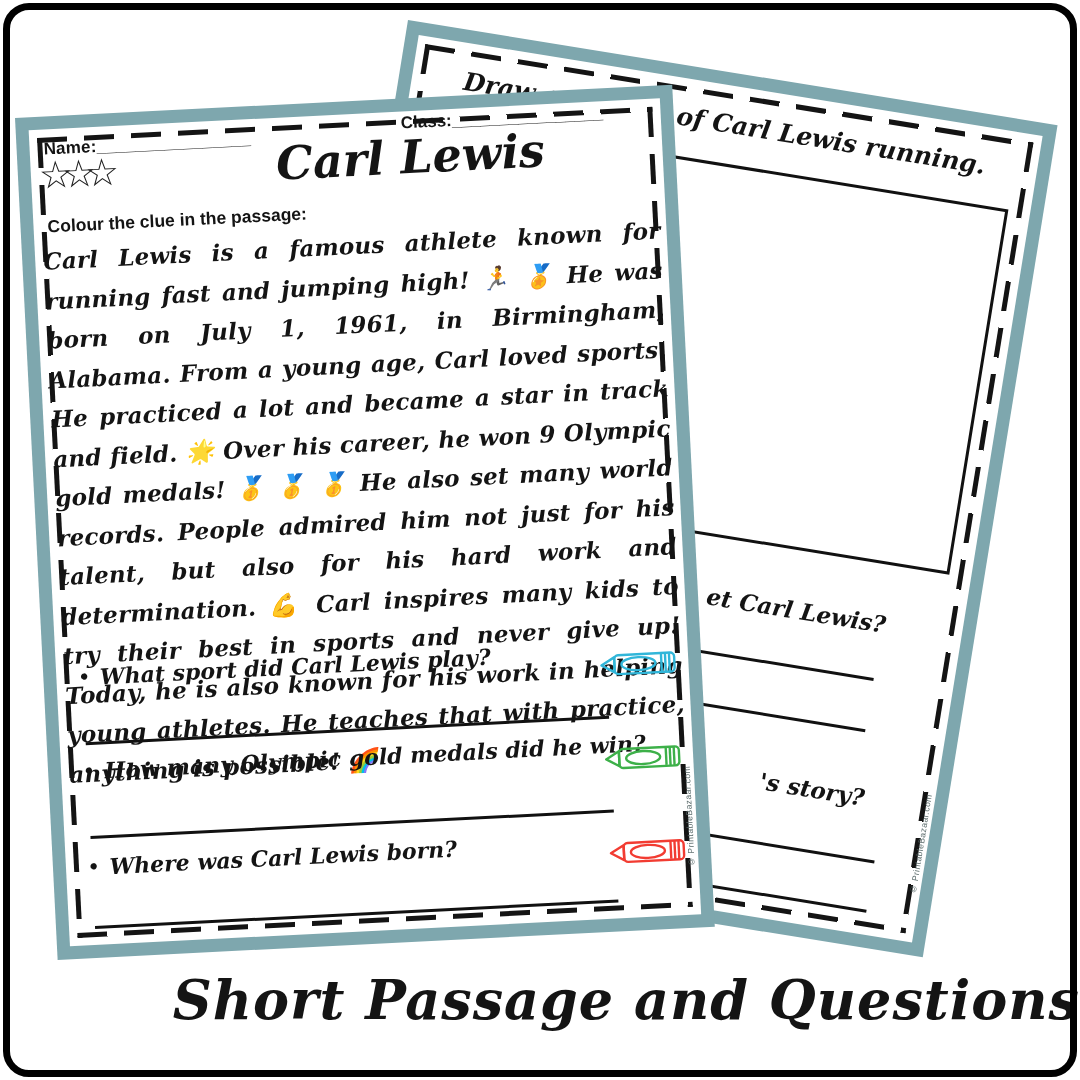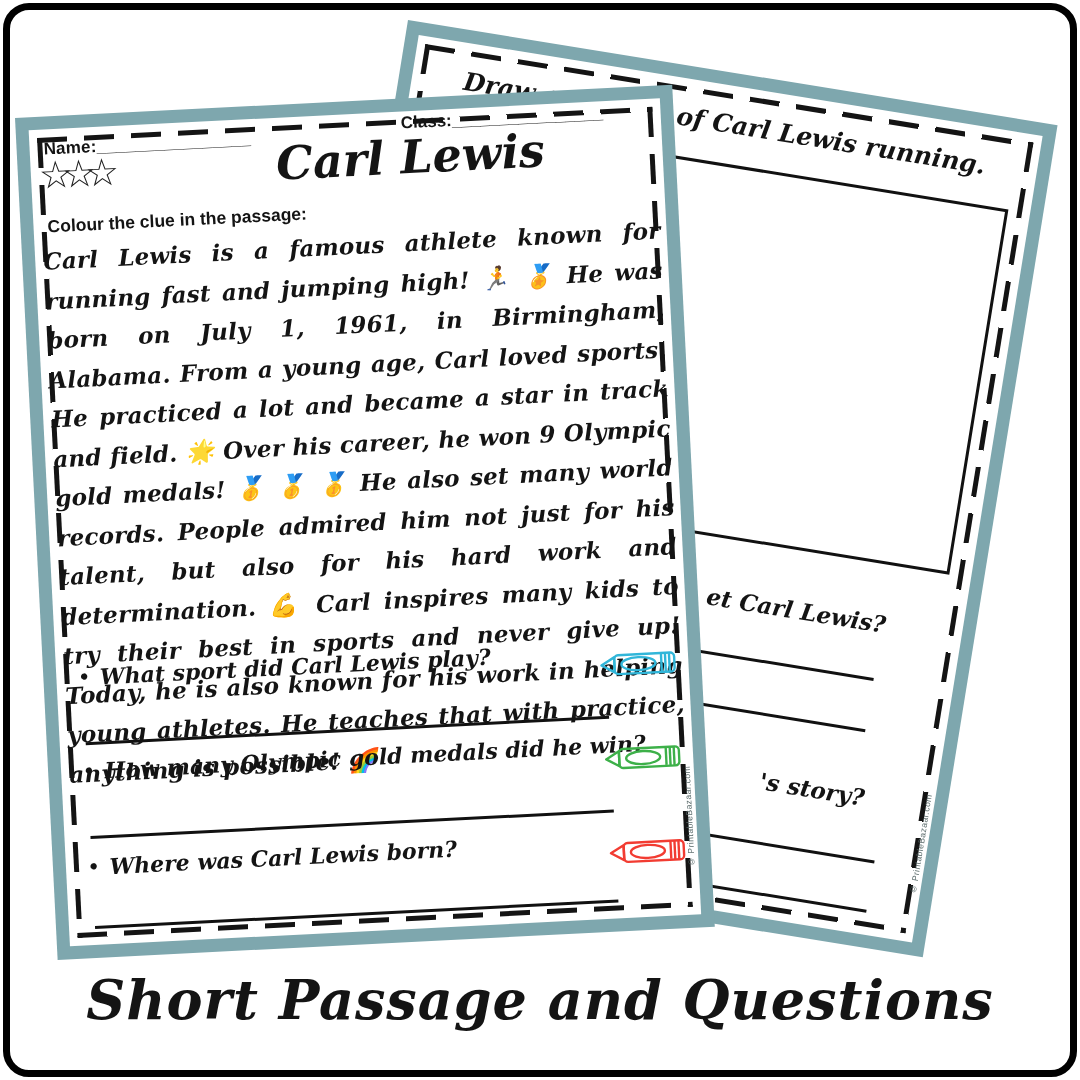--- a/index.html
+++ b/index.html
@@ -57,21 +57,21 @@
     border:3.5px solid #111;background:#fff;}
   .frag{font-size:23px;white-space:nowrap;}
   .frag1{left:374px;top:494px;}
   .frag2{left:456px;top:668px;}
   .b-line{position:absolute;height:2.5px;background:#111;}
   .bl1a{left:30px;top:562px;width:522px;}
   .bl1b{left:30px;top:614px;width:522px;}
   .bl2a{left:30px;top:742px;width:552px;}
   .bl2b{left:30px;top:792px;width:552px;}
   
-  .caption{position:absolute;left:0;right:0;top:968px;text-align:center;
+  .caption{position:absolute;left:0;right:0;top:968px;text-align:right;
     font-size:54px;letter-spacing:1px;z-index:5;}
 </style>
 </head>
 <body>
 
 <div class="page page-back">
   <div class="page-inner">
     <div class="d-top"></div>
     <div class="d-bottom"></div>
     <div class="d-left"></div>

